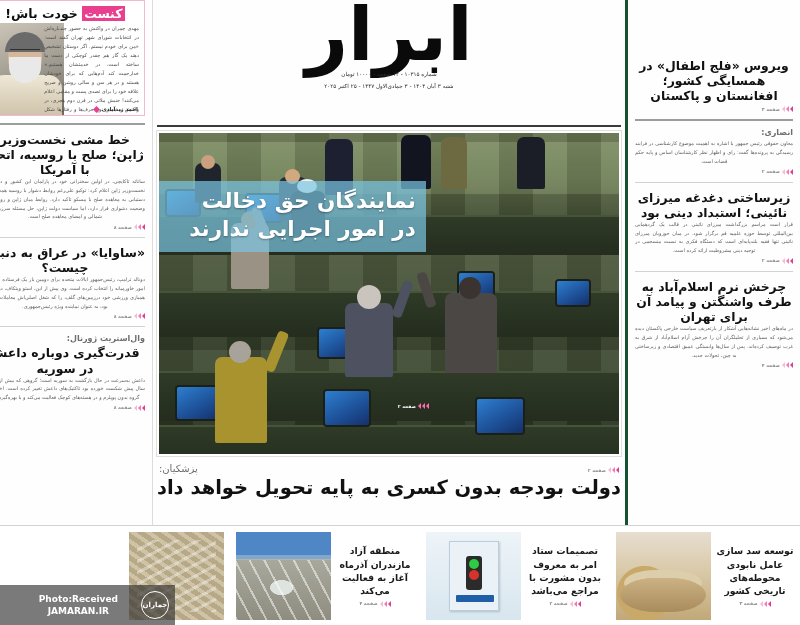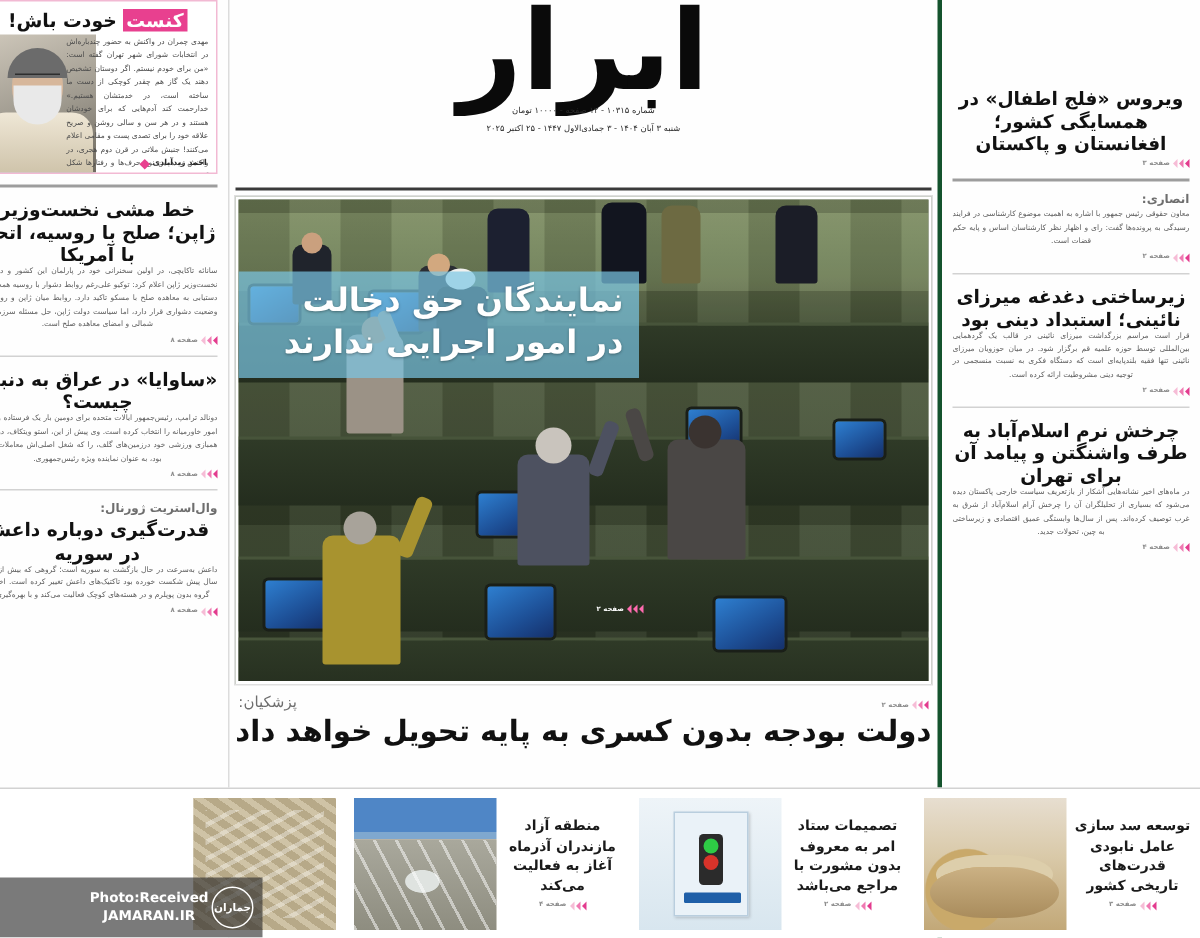--- a/index.html
+++ b/index.html
@@ -269,21 +269,21 @@
   }
   .btext { width: 78px; }
   .hl-bottom {
     font-size: 9.3px; font-weight: bold; color: #1a1a1a;
     text-align: center; line-height: 1.45;
   }
   .watermark {
     position: absolute; left: 0; bottom: 0;
     width: 175px; height: 40px;
     background: rgba(40,40,40,.62);
-    display: flex; align-items: center; gap: 2px;
+    display: flex; align-items: center; gap: 23px;
     padding-right: 6px; padding-left: 6px; color: #fff;
   }
   .wm-seal {
     width: 28px; height: 28px; border-radius: 50%;
     border: 1.5px solid #fff; flex: none;
     display: flex; align-items: center; justify-content: center;
     font-size: 7px; font-weight: bold; line-height: 1;
   }
   .wm-lines { font-size: 9px; font-weight: bold; line-height: 1.35; direction: ltr; text-align: center; }
 </style>
@@ -501,21 +501,21 @@
           </span>
         <span>صفحه ۸</span>
       </div>
     </div>
   </div>
 
   <div class="bottom">
 
     <div class="bcell">
       <div class="btext">
-        <div class="hl-bottom">توسعه سد سازی عامل نابودی قدرت‌های تاریخی کشور</div>
+        <div class="hl-bottom">توسعه سد سازی عامل نابودی محوطه‌های تاریخی کشور</div>
         <div class="pageref" style="justify-content:center;">
           <span class="chev">
               <i></i>
               <i></i>
               <i></i>
             </span>
           <span>صفحه ۳</span>
         </div>
       </div>
       <div class="bthumb t-dam"></div>

